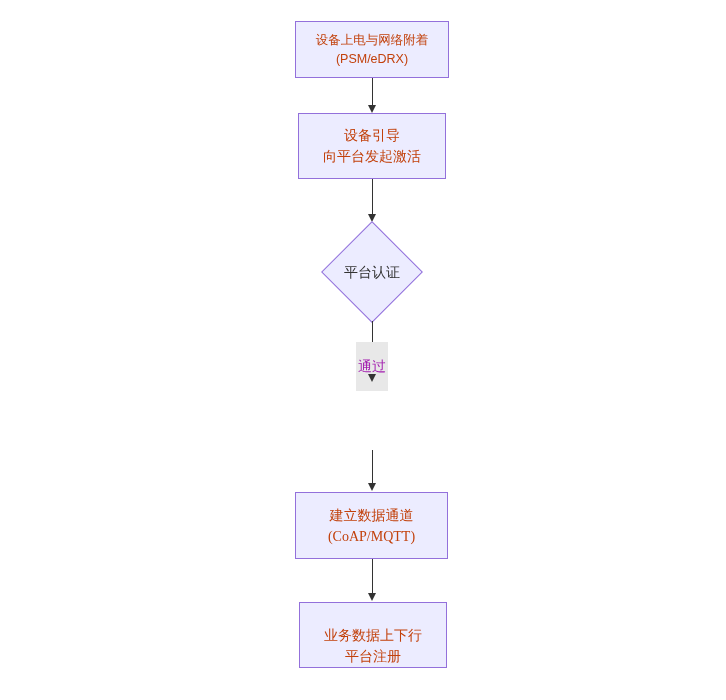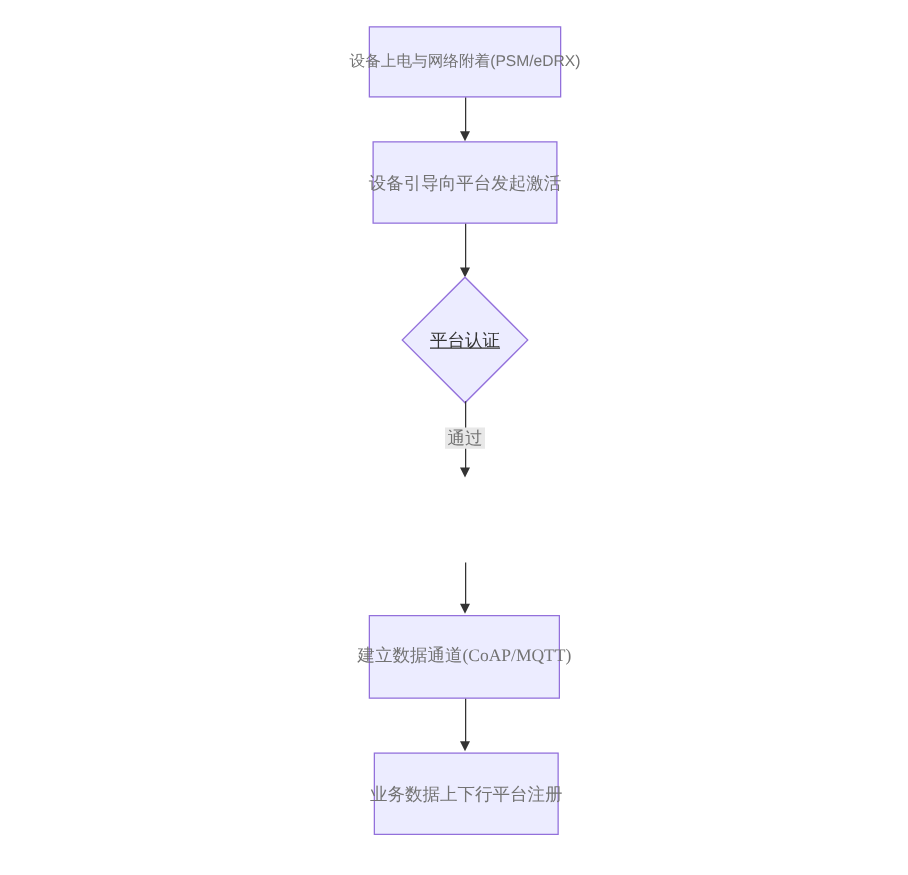--- a/index.html
+++ b/index.html
@@ -11,54 +11,54 @@
   }
   .canvas { position:relative; width:726px; height:700px; background:#ffffff; }
 
   
   .node {
     position:absolute;
     background:#ECECFF;
     border:1px solid #9370DB;
     box-sizing:border-box;
     display:flex;
+    flex-direction:column;
     align-items:center;
     justify-content:center;
-    color:#737373;
+    color:#c2410c;
     font-size:14px;
     line-height:21px;
     text-align:center;
     white-space:nowrap;
   }
   .n1 { left:295px; top:21px;  width:154px; height:57px; font-size:12.5px; line-height:19px; }
   .n2 { left:298px; top:113px; width:148px; height:66px;align-items:center; }
   .n3 { left:296px; top:383px; width:152px; height:67px; }
   .n4 { left:295px; top:492px; width:153px; height:67px;font-family:Liberation Serif, serif; }
-  .n5 { left:299px; top:602px; width:148px; height:66px; }
+  .n5 { left:299px; top:602px; width:148px; height:66px;justify-content:flex-end; }
 
   
   .diamond {
     position:absolute;
     left:336px; top:236px;
     width:72px; height:72px;
     background:#ECECFF;
     border:1px solid #9370DB;
     box-sizing:border-box;
     transform:rotate(45deg);
   }
   .diamond-text {
     position:absolute;
     left:322px; top:262px;
     width:100px;
     text-align:center;
     color:#333333;
     font-size:14px;
     line-height:20px;
     white-space:nowrap;
-    text-decoration:underline;
   }
 
   
   .edge-line {
     position:absolute;
     left:371.5px;
     width:1px;
     background:#333333;
   }
   .e1 { top:78px;  height:28px; }
@@ -79,24 +79,24 @@
   .a2 { top:214px; }
   .a3 { top:374px; }
   .a4 { top:483px; }
   .a5 { top:593px; }
 
   .edge-label {
     position:absolute;
     left:372px; top:342px;
     transform:translateX(-50%);
     background:#e8e8e8;
-    color:#737373;
+    color:#a21caf;
     font-size:14px;
     line-height:17px;
-    padding:0 2px;
+    padding:16px 2px;
     white-space:nowrap;
   }
 </style>
 </head>
 <body>
 
 <div class="canvas">
 
   <div class="node n1">
     <span>设备上电与网络附着</span>

